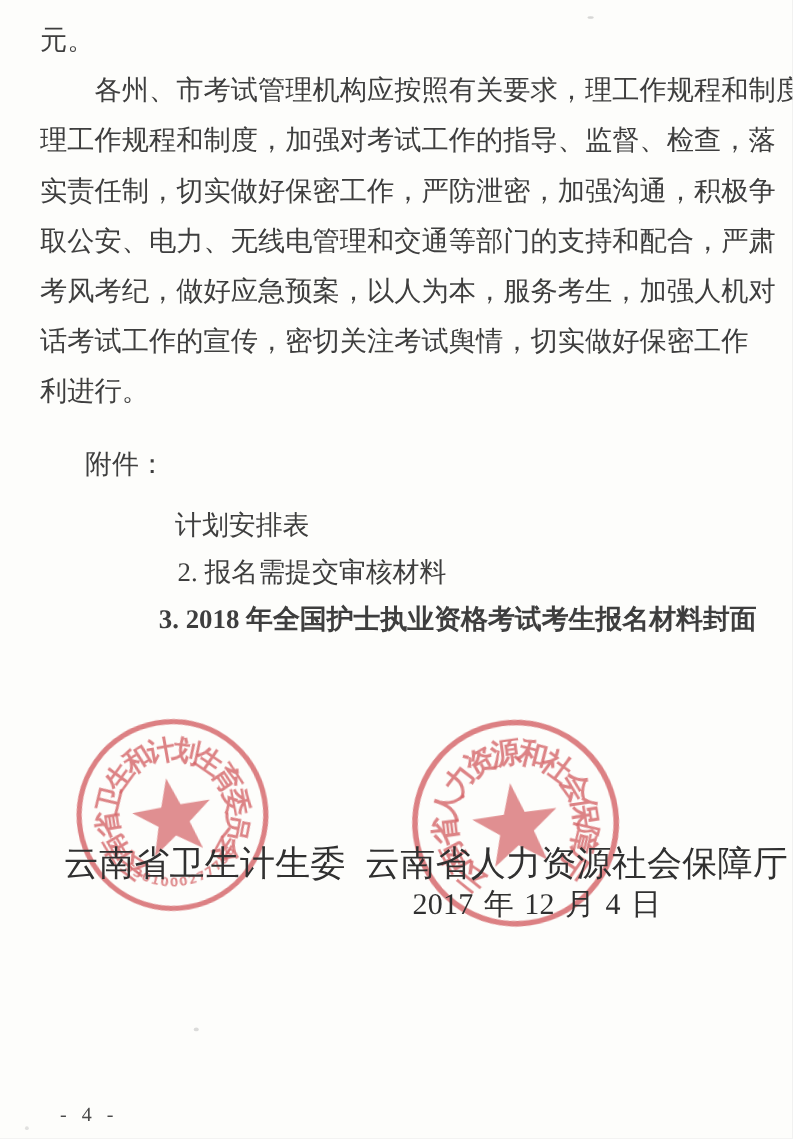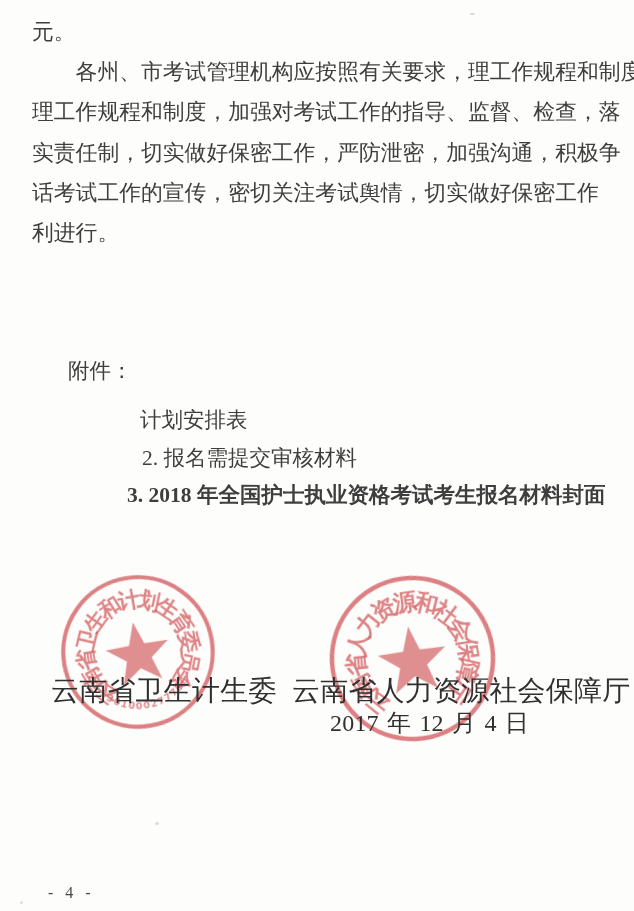--- a/index.html
+++ b/index.html
@@ -72,20 +72,22 @@
 </head>
 <body>
 
 <div class="page">
 
   <div class="body-text">
     <div class="line">元。</div>
     <div class="line indent">各州、市考试管理机构应按照有关要求，理工作规程和制度</div>
     <div class="line">理工作规程和制度，加强对考试工作的指导、监督、检查，落</div>
     <div class="line">实责任制，切实做好保密工作，严防泄密，加强沟通，积极争</div>
+    <div class="line">取公安、电力、无线电管理和交通等部门的支持和配合，严肃</div>
+    <div class="line">考风考纪，做好应急预案，以人为本，服务考生，加强人机对</div>
     <div class="line">话考试工作的宣传，密切关注考试舆情，切实做好保密工作</div>
     <div class="line">利进行。</div>
   </div>
 
   <div class="att" id="att-label">附件：</div>
   <div class="att" id="att-line-1">计划安排表</div>
   <div class="att" id="att-line-2">2. 报名需提交审核材料</div>
   <div class="att" id="att-line-3">3. 2018 年全国护士执业资格考试考生报名材料封面</div>
 
   <div class="seal seal-left" style="color: rgb(210, 84, 89);">

